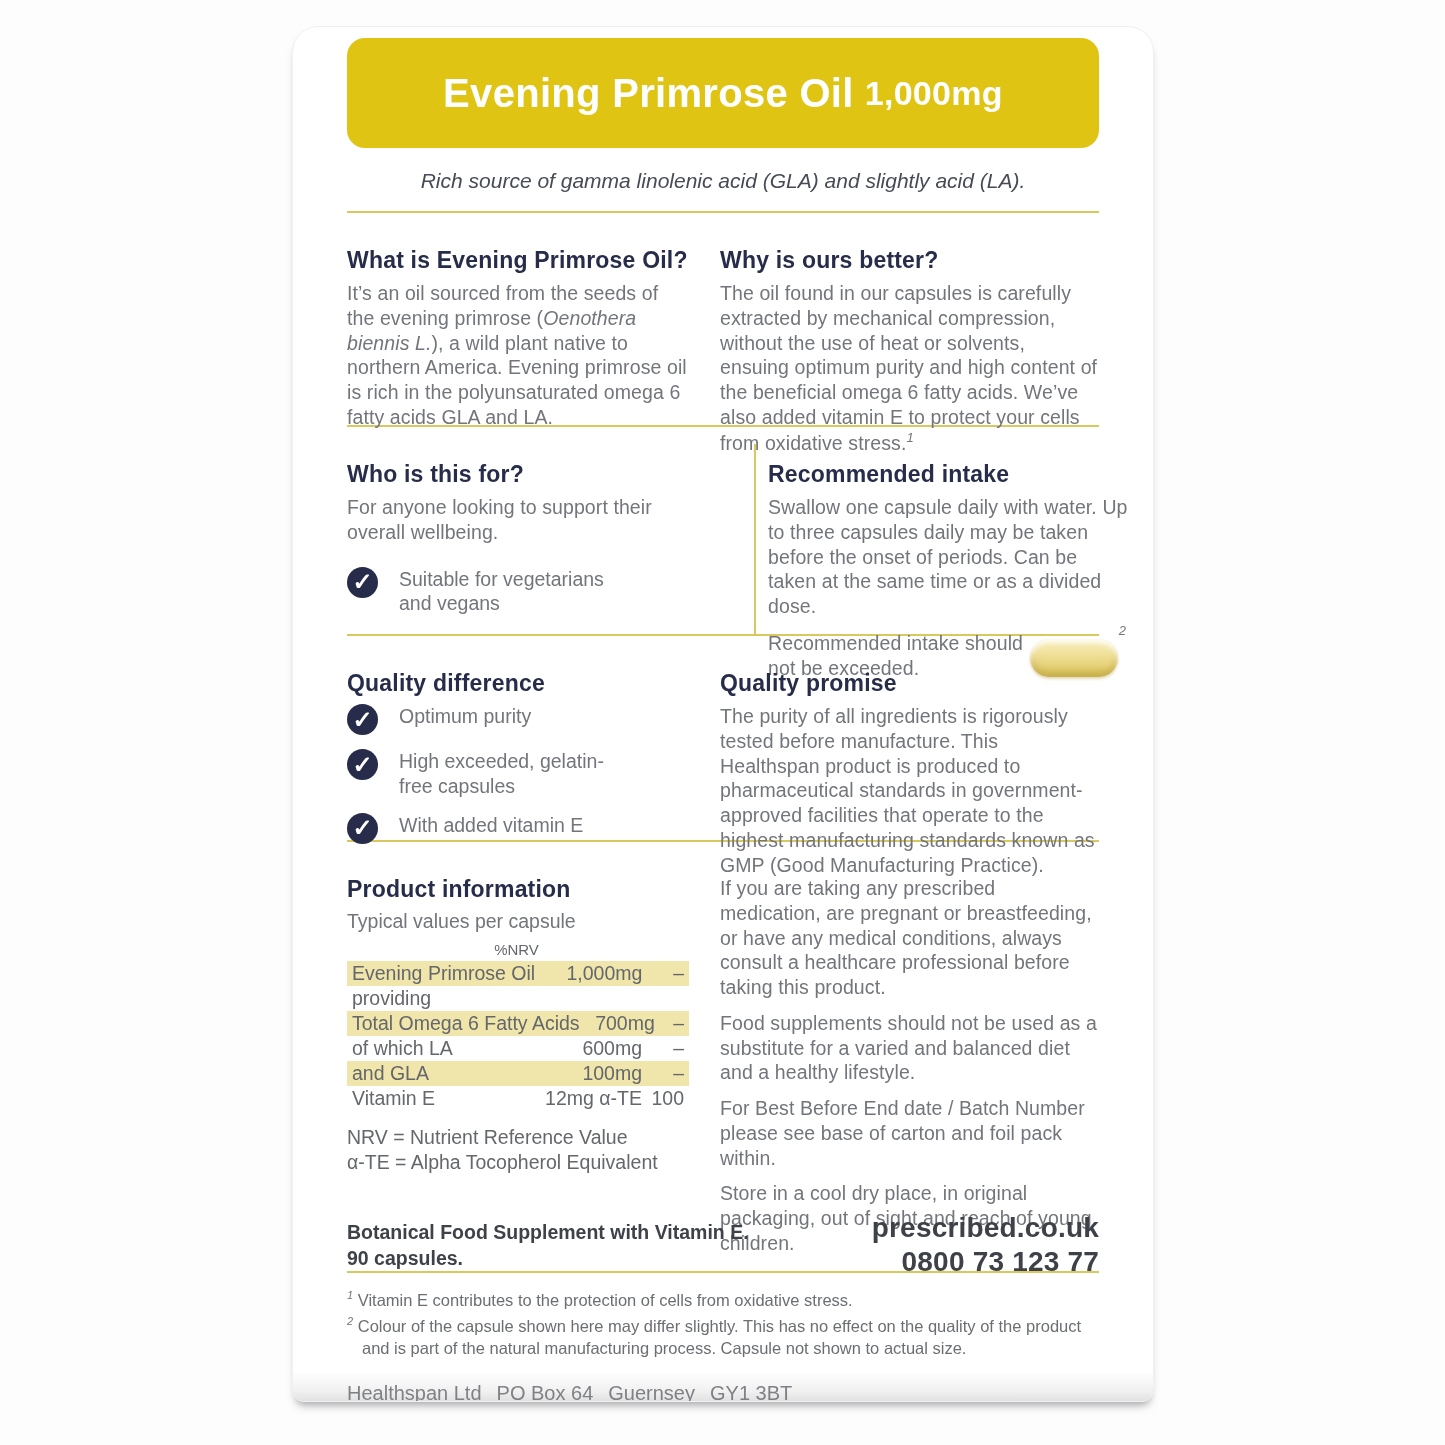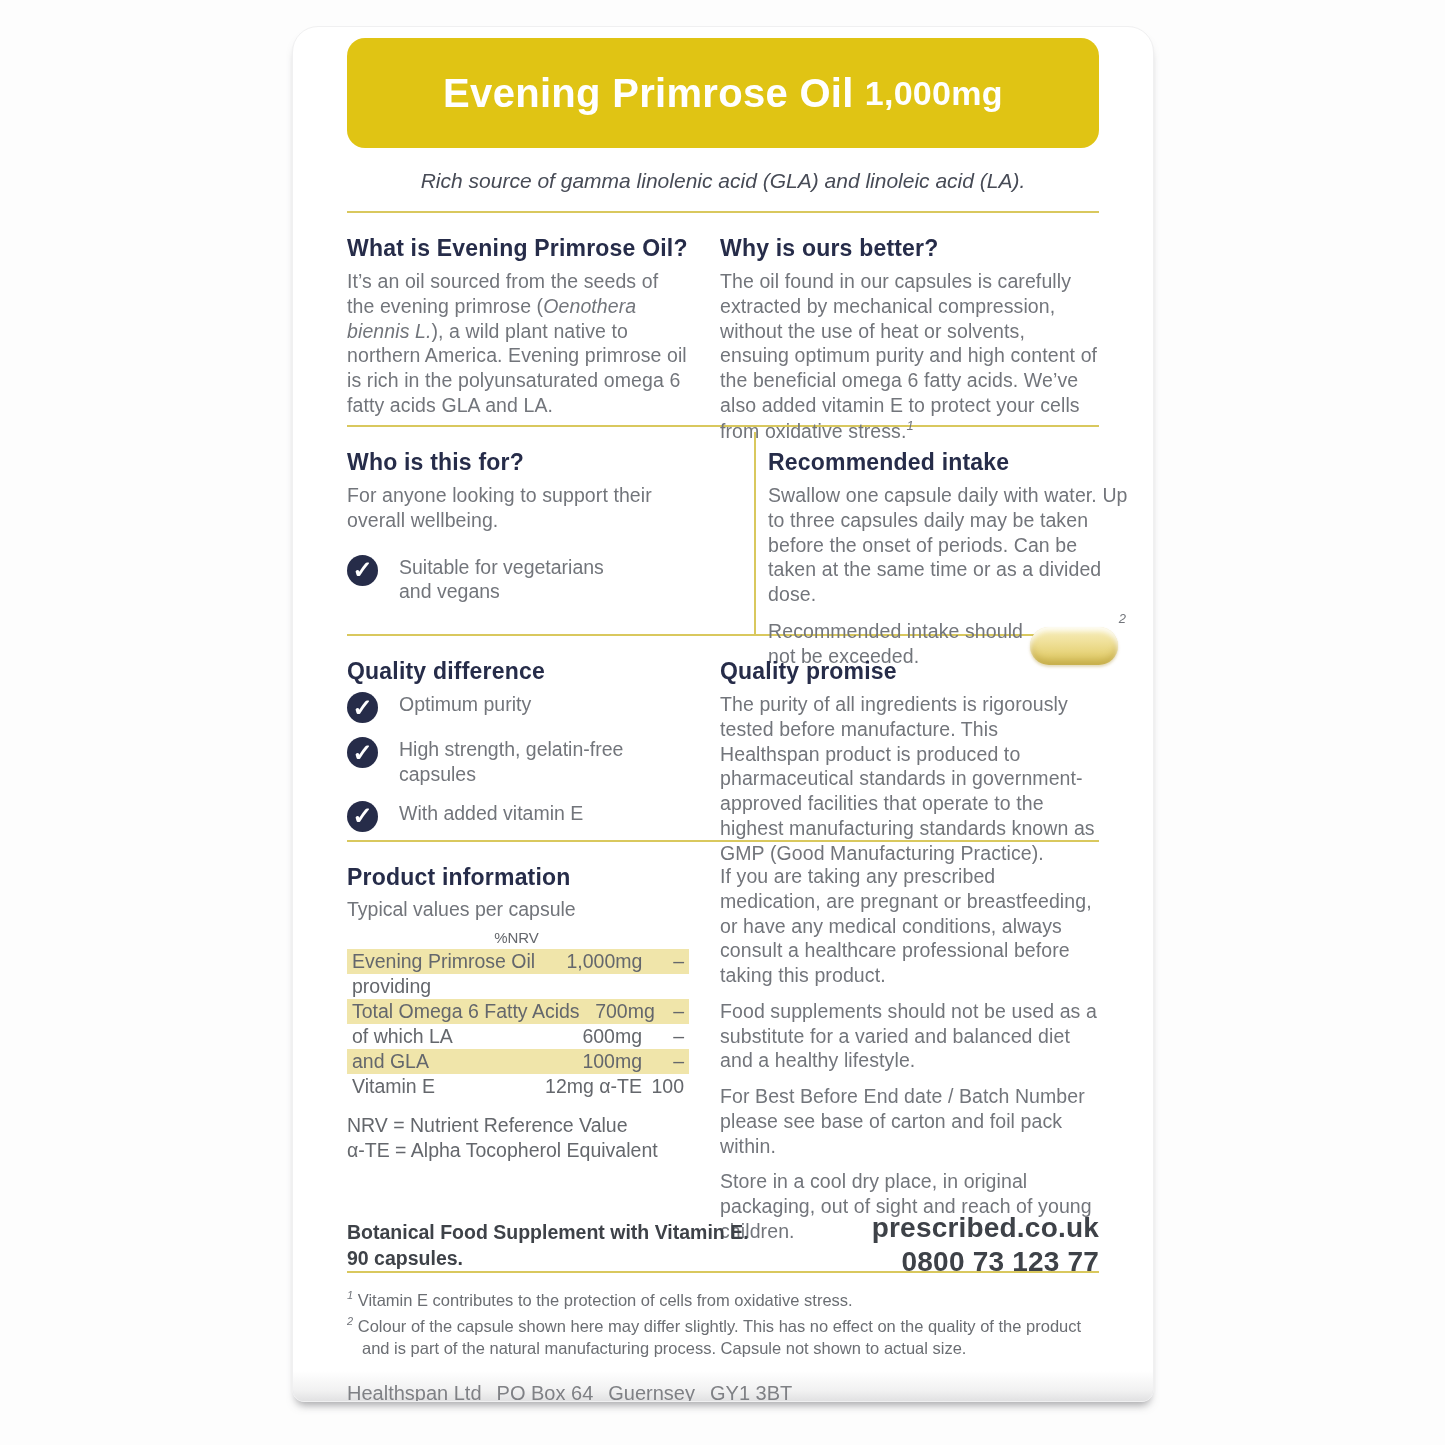--- a/index.html
+++ b/index.html
@@ -33,21 +33,21 @@
   .banner .t-main { font-size:40px; }
   .banner .t-dose { font-size:34px; margin-left:11px; }
 
   .subtitle {
     margin-top:21px; text-align:center; font-style:italic;
     font-size:21px; color:#474b56; height:26px;
   }
   .rule { height:2px; background:#d9c85e; }
   .rule.r1 { margin-top:16px; }
 
-  .row { display:flex; box-sizing:border-box; padding-top:22px; }
+  .row { display:flex; box-sizing:border-box; padding-top:34px; }
   .row1 { height:212px; }
   .row2 { height:207px;gap:48px; }
   .row3 { height:204px; }
   .row4 { height:369px; }
   .col-l { width:359px; flex:none; padding-right:16px; box-sizing:border-box; }
   .col-r { flex:1; border-left:2px solid transparent; padding-left:12px; box-sizing:border-box; }
   .row.divided .col-r { border-left-color:#d9c85e; margin-top:-17px; padding-top:17px; margin-bottom:-1px; }
 
   h2 {
     margin:0 0 7px 0; font-size:23px; font-weight:700; color:#262c49; letter-spacing:0.2px;
@@ -105,21 +105,21 @@
 
 <div class="stage">
   <div class="carton">
     <div class="content">
 
       <div class="banner">
         <span class="t-main">Evening Primrose Oil</span>
         <span class="t-dose">1,000mg</span>
       </div>
 
-      <div class="subtitle">Rich source of gamma linolenic acid (GLA) and linoleic acid (LA).</div>
+      <div class="subtitle">Rich source of gamma linolenic acid (GLA) and slightly acid (LA).</div>
 
       <div class="rule r1"></div>
 
       <div class="row row1">
         <div class="col-l">
           <h2>What is Evening Primrose Oil?</h2>
           <p class="body-p"><span>It’s an oil sourced from the seeds of the evening primrose (</span><em>Oenothera biennis L.</em><span>), a wild plant native to northern America. Evening primrose oil is rich in the polyunsaturated omega 6 fatty acids GLA and LA.</span></p>
         </div>
         <div class="col-r">
           <h2>Why is ours better?</h2>
@@ -155,21 +155,21 @@
 
       <div class="row row3">
         <div class="col-l qd">
           <h2>Quality difference</h2>
           <div class="check-row">
             <span class="check-circle">✓</span>
             <span class="check-label">Optimum purity</span>
           </div>
           <div class="check-row">
             <span class="check-circle">✓</span>
-            <span class="check-label">High strength, gelatin-free capsules</span>
+            <span class="check-label">High exceeded, gelatin-free capsules</span>
           </div>
           <div class="check-row">
             <span class="check-circle">✓</span>
             <span class="check-label">With added vitamin E</span>
           </div>
         </div>
         <div class="col-r">
           <h2>Quality promise</h2>
           <p class="body-p">The purity of all ingredients is rigorously tested before manufacture. This Healthspan product is produced to pharmaceutical standards in government-approved facilities that operate to the highest manufacturing standards known as GMP (Good Manufacturing Practice).</p>
         </div>

